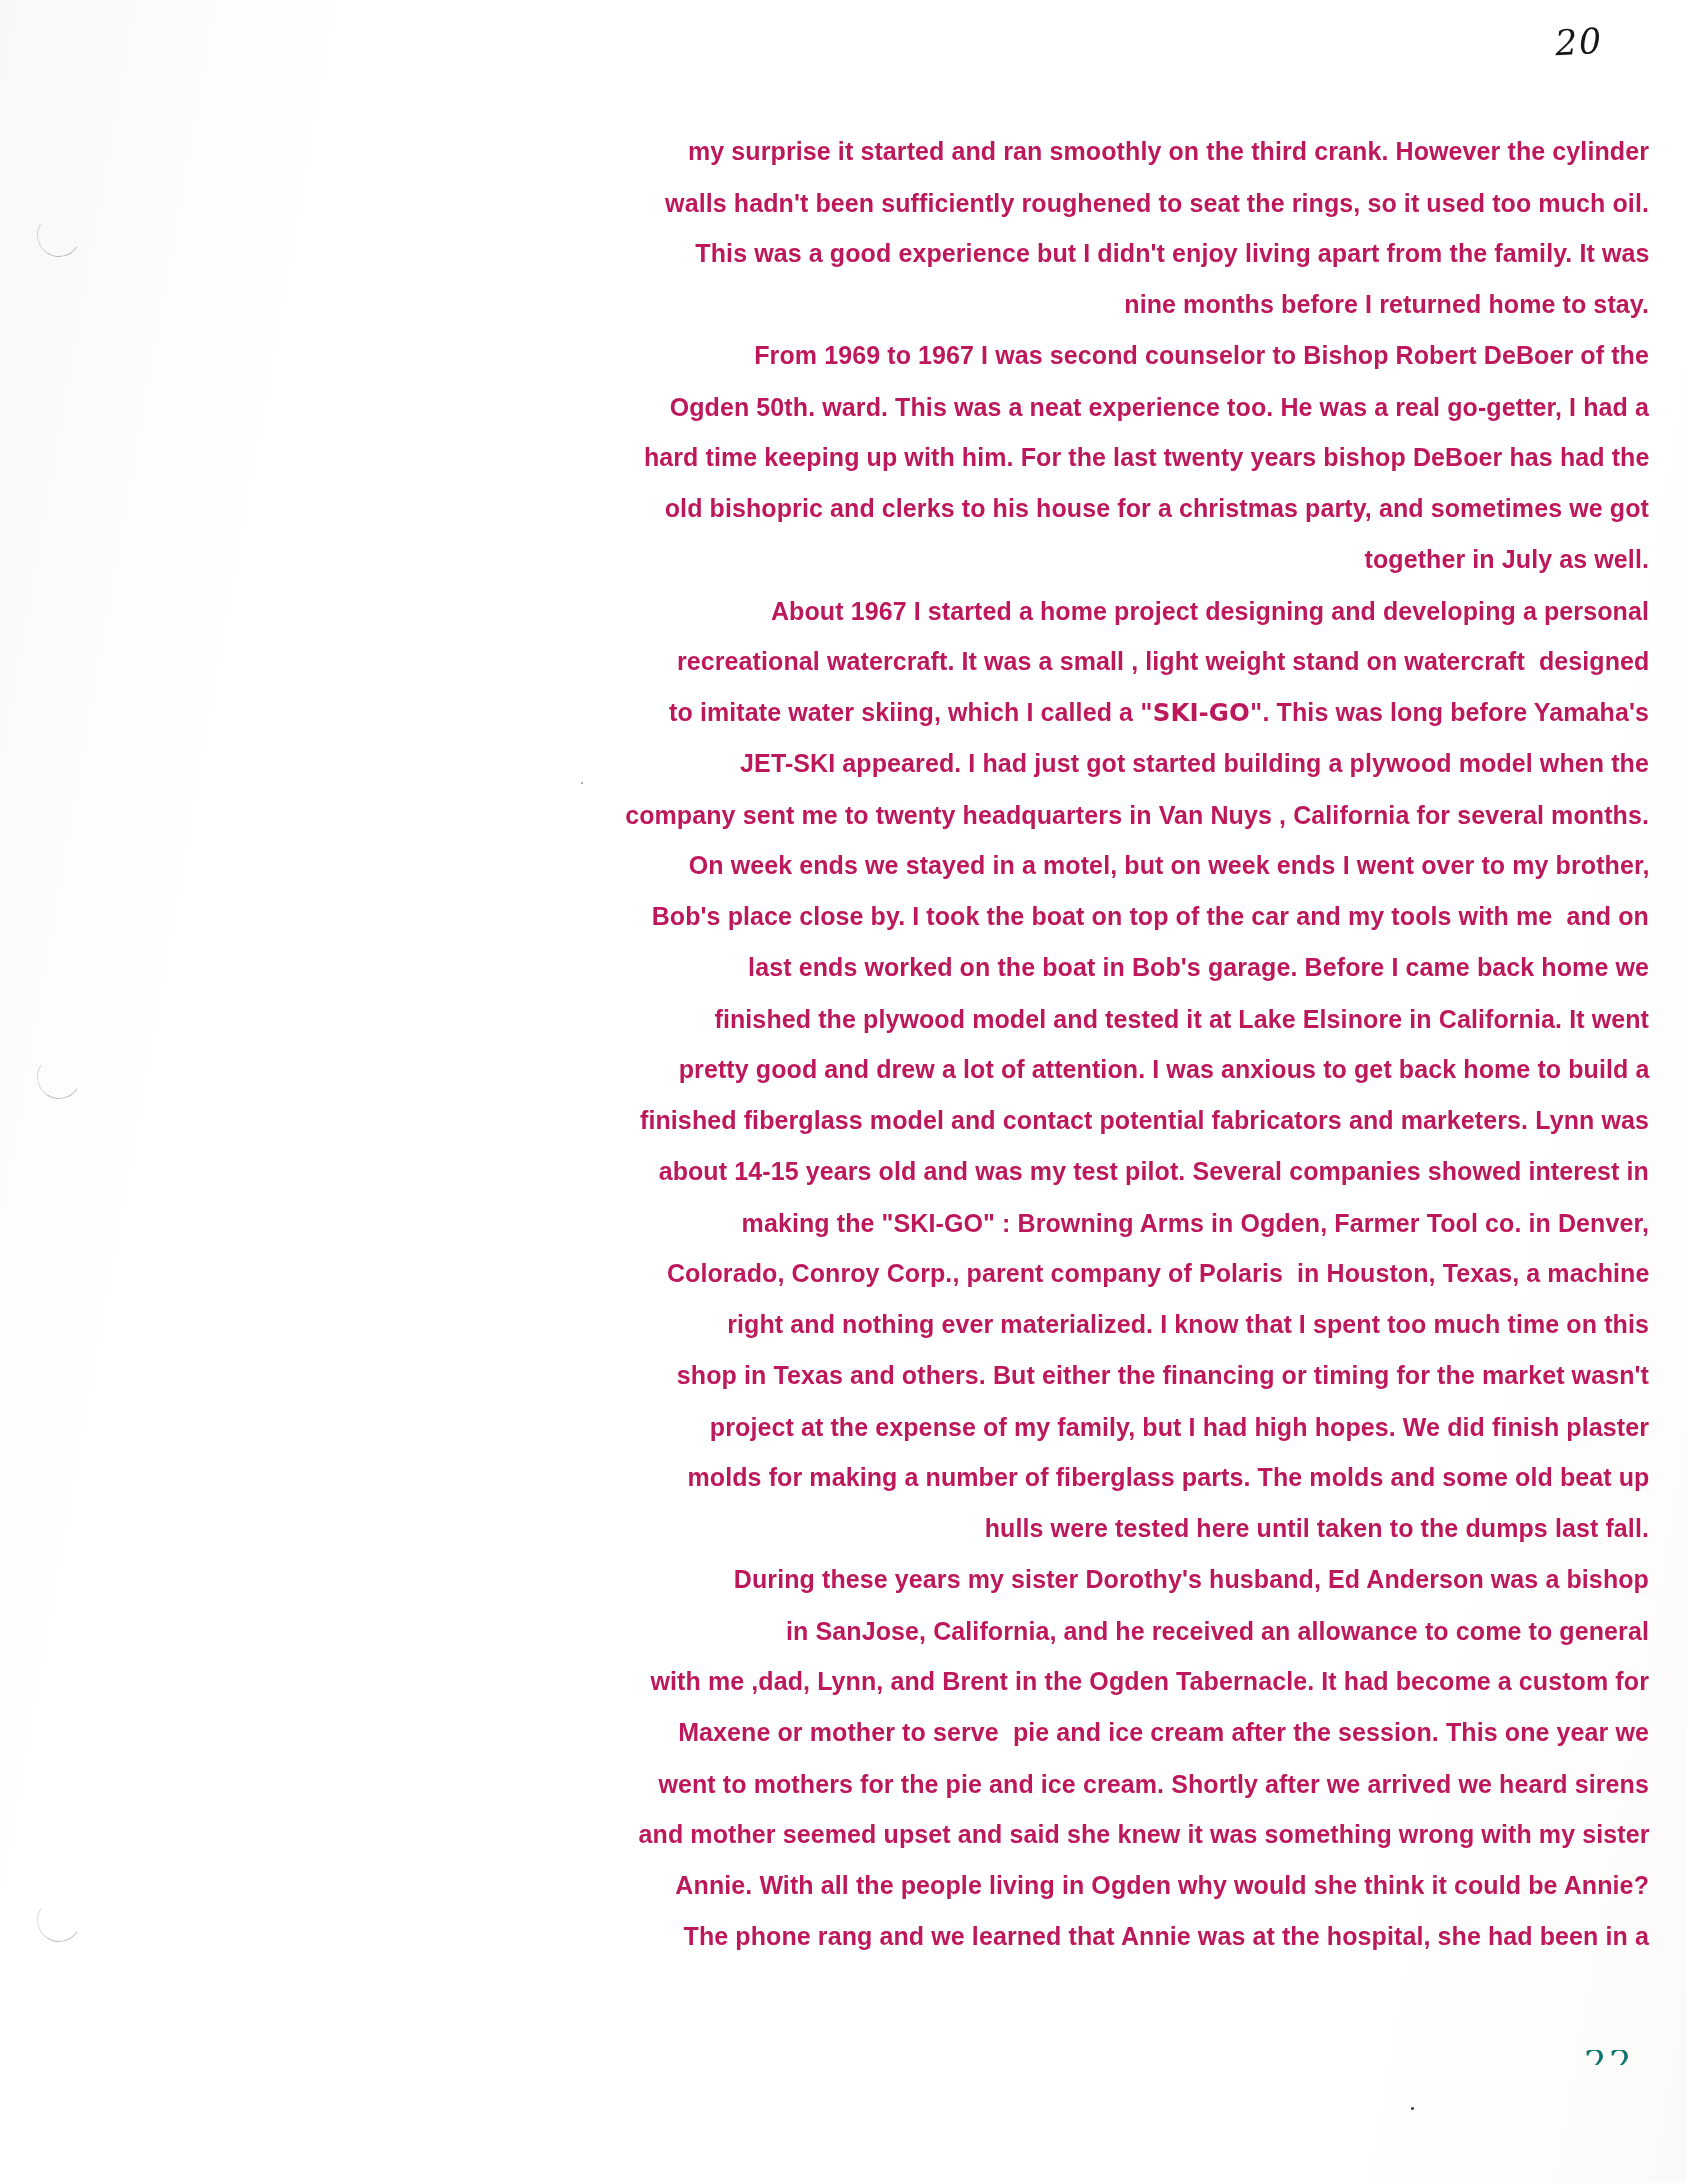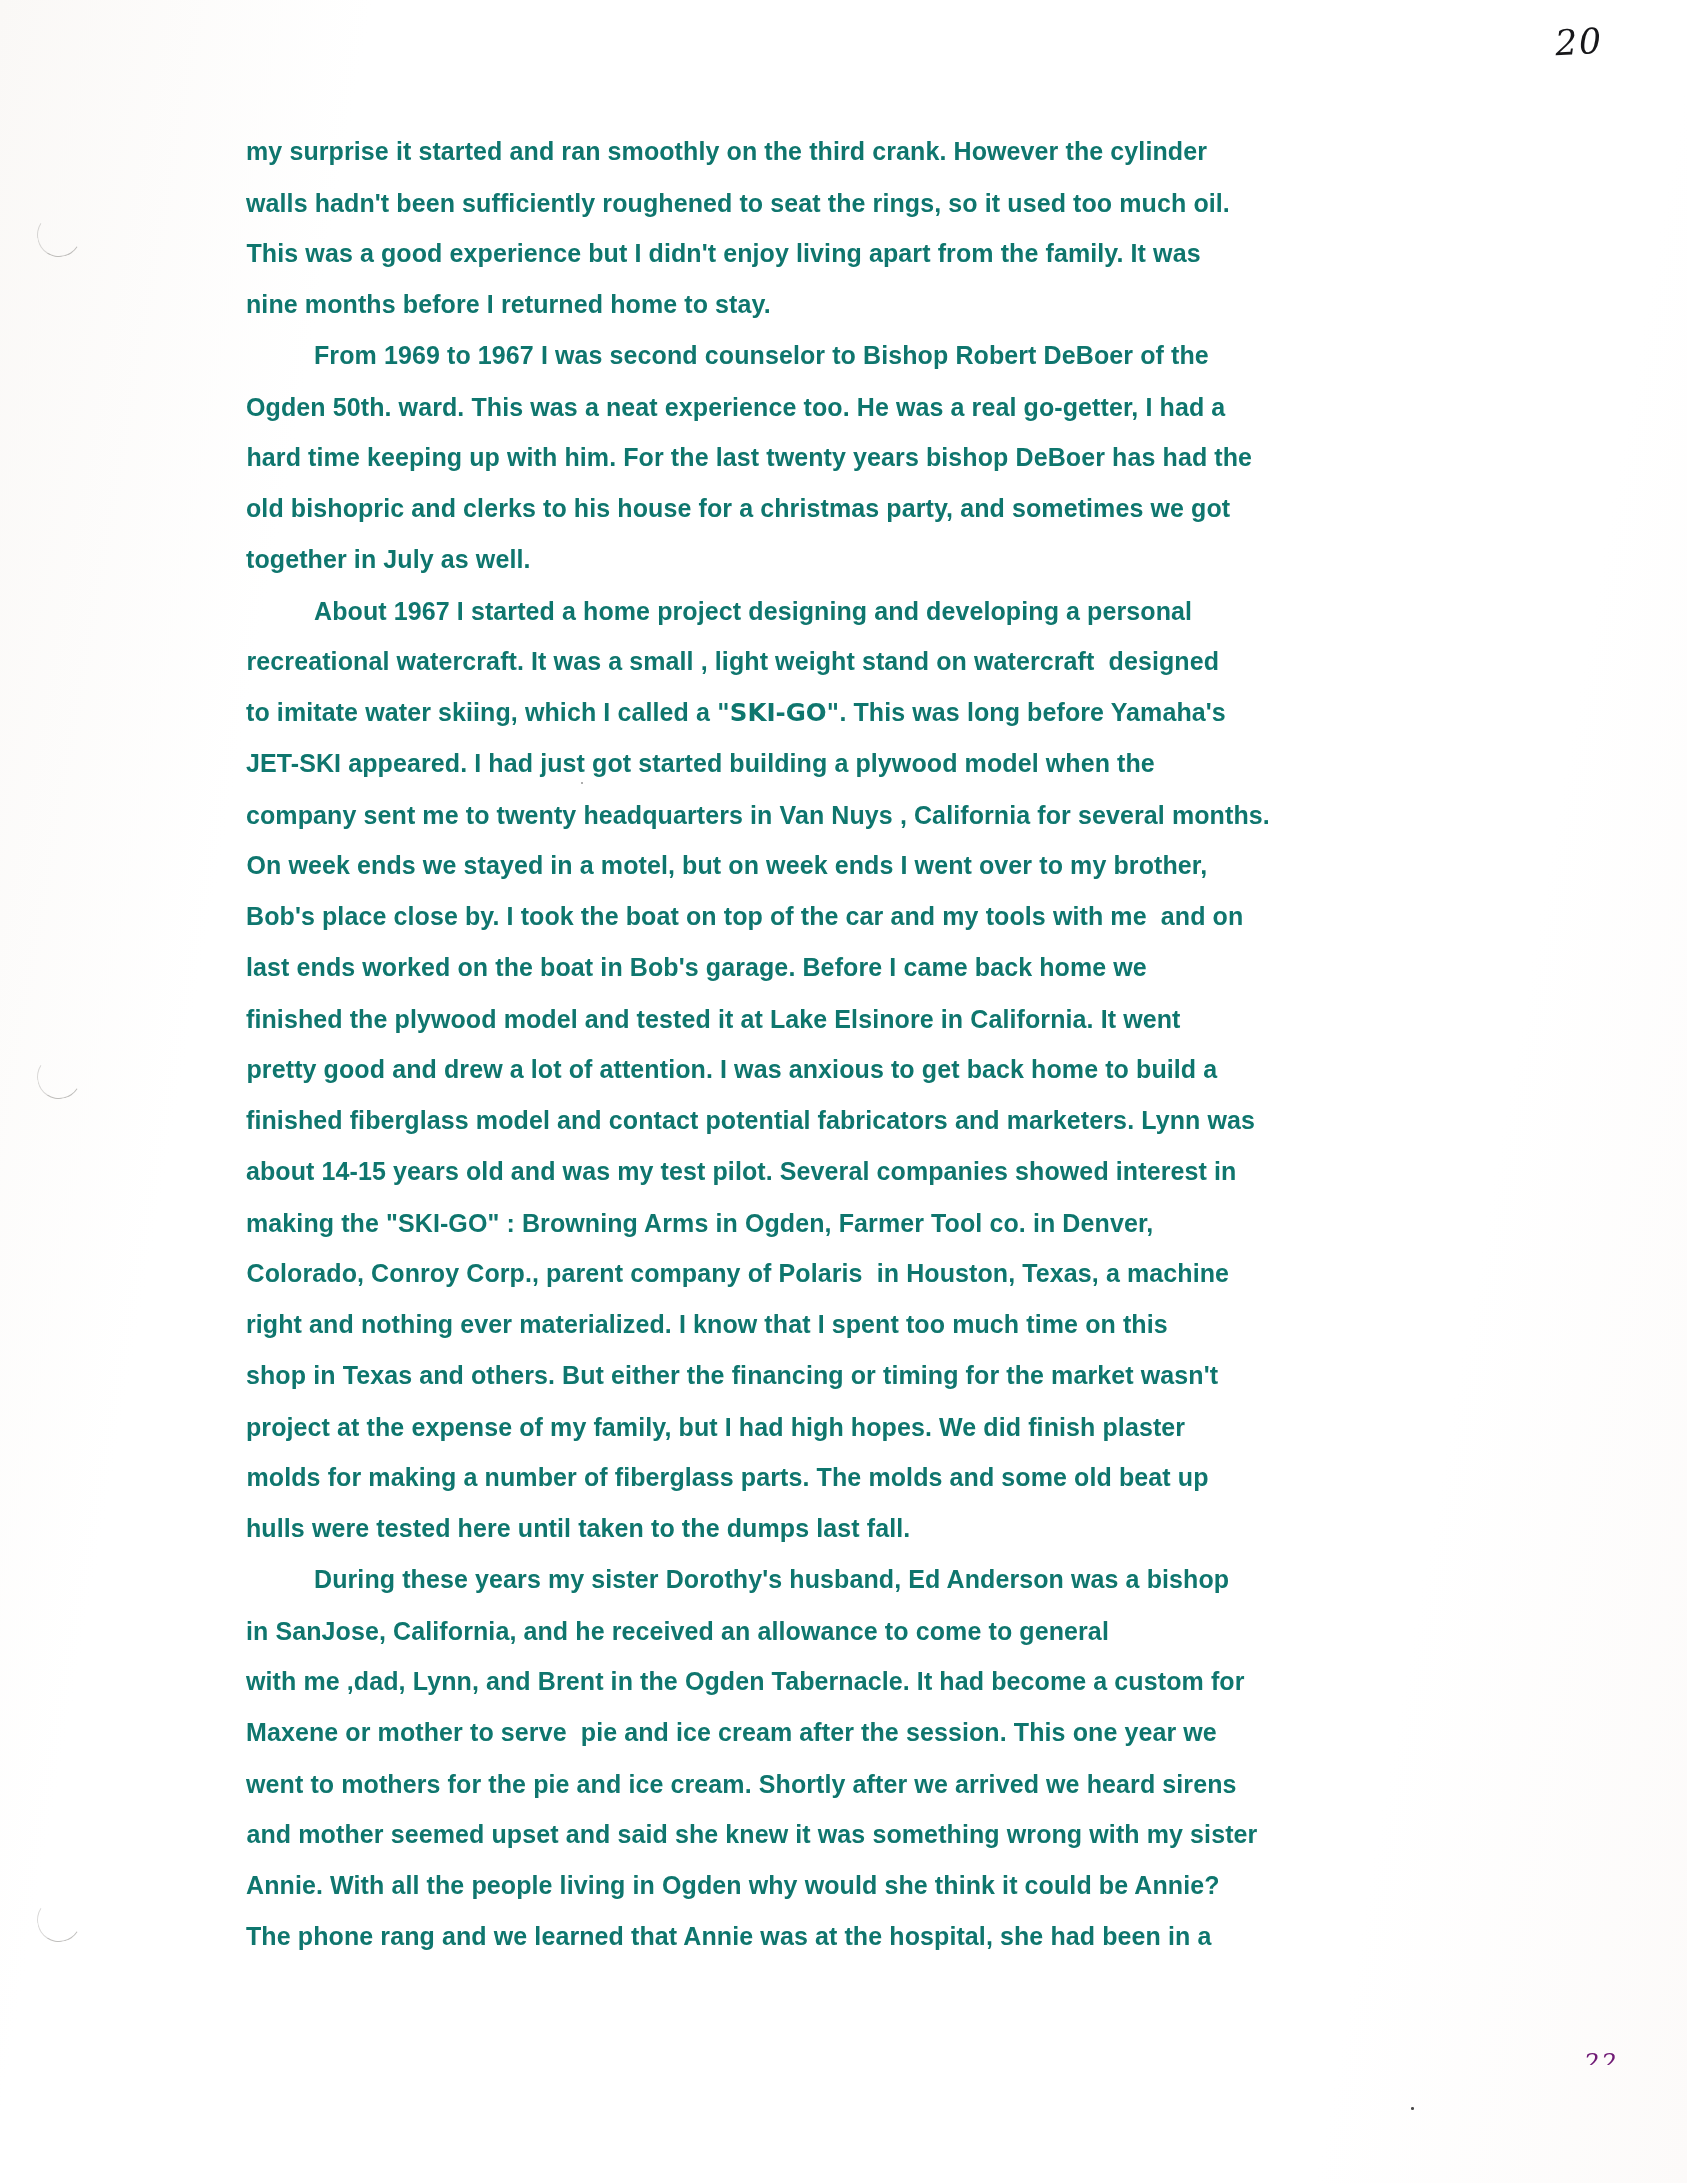--- a/index.html
+++ b/index.html
@@ -60,23 +60,24 @@
     position: absolute;
     left: 246px;
     top: 126px;
     width: 1403px;
   }
 
   .line {
     font-size: 25px;
     font-weight: bold;
     line-height: 51px;
-    color: #0f766e;
+    color: #be185d;
     white-space: pre;
     letter-spacing: 0.1px;
+    text-align: right;
     -webkit-font-smoothing: antialiased;
   }
 
   .line.indent {
     padding-left: 68px;
   }
 
   
   .line.j1 { transform: translateY(-0.5px); }
   .line.j2 { transform: translateY(0.5px); }
@@ -95,23 +96,22 @@
     position: absolute;
     left: 1584px;
     top: 2050px;
     width: 48px;
     height: 15px;
     overflow: hidden;
   }
   .bottom-cut span {
     display: block;
     font-family: "DejaVu Serif", serif;
-    font-size: 24px;
-    font-style: italic;
-    color: #701a75;
+    font-size: 36px;
+    color: #0f766e;
     line-height: 32px;
     margin-top: -3.2px;
     letter-spacing: 2.1px;
   }
 
   
   .speck {
     position: absolute;
     background: #4a4a4a;
     border-radius: 50%;

